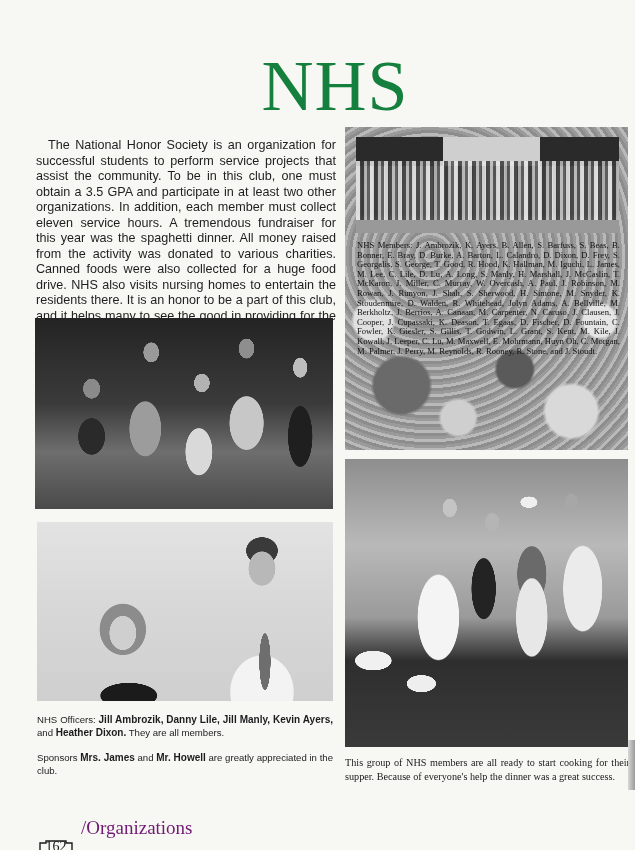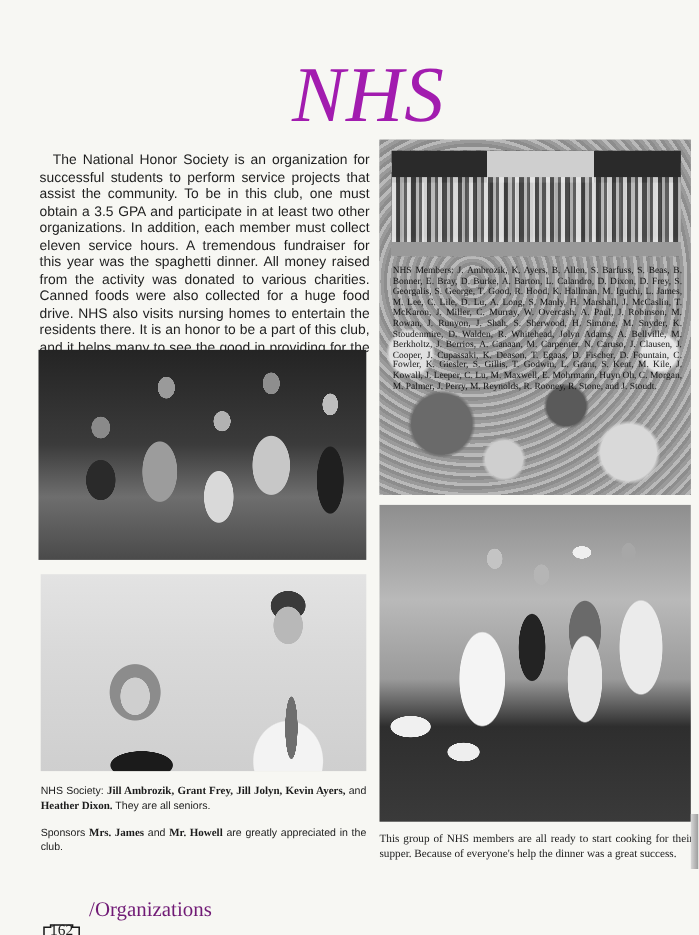--- a/index.html
+++ b/index.html
@@ -9,25 +9,24 @@
       position: relative;
       font-family: "DejaVu Serif", "Liberation Serif", serif;
       color: #1a1a1a;
     }
     .abs { position: absolute; }
 
     
     .title {
       left: 250px; top: 50px; width: 170px;
       font-family: "Liberation Serif", serif;
-      font-style: italic;
       font-size: 72px;
       line-height: 72px;
       letter-spacing: 1px;
-      color: #a21caf;
+      color: #15803d;
       text-align: center;
     }
 
     
     .intro {
       left: 36px; top: 138px; width: 300px;
       font-family: Liberation Sans, sans-serif;
       font-size: 12.6px;
       line-height: 15.5px;
       text-align: justify;
@@ -128,21 +127,21 @@
     
     .officers-caption {
       left: 37px; top: 713px; width: 296px;
       font-family: "Liberation Sans", sans-serif;
       font-size: 9.6px;
       line-height: 13px;
       text-align: justify;
       color: #1c1c1c;
     }
     .officers-caption b, .sponsors-caption b {
-      font-family: Liberation Serif, serif;
+      font-family: Liberation Sans, sans-serif;
       font-weight: bold;
       font-size: 10px;
     }
     .sponsors-caption {
       left: 37px; top: 751px; width: 296px;
       font-family: "Liberation Sans", sans-serif;
       font-size: 9.6px;
       line-height: 13px;
       text-align: justify;
       color: #1c1c1c;
@@ -199,21 +198,21 @@
 <div class="abs members-panel"></div>
 <div class="abs photo photo-group" title="NHS members group photo">
   <div class="top-band"></div>
   <div class="rows"></div>
   <div class="ground"></div>
 </div>
 <p class="abs members-caption">NHS Members: J. Ambrozik, K. Ayers, B. Allen, S. Barfuss, S. Beas, B. Bonner, E. Bray, D. Burke, A. Barton, L. Calandro, D. Dixon, D. Frey, S. Georgalis, S. George, T. Good, R. Hood, K. Hallman, M. Iguchi, L. James, M. Lee, C. Lile, D. Lu, A. Long, S. Manly, H. Marshall, J. McCaslin, T. McKaron, J. Miller, C. Murray, W. Overcash, A. Paul, J. Robinson, M. Rowan, J. Runyon, J. Shah, S. Sherwood, H. Simone, M. Snyder, K. Stoudenmire, D. Walden, R. Whitehead, Jolyn Adams, A. Bellville, M. Berkholtz, J. Berrios, A. Canaan, M. Carpenter, N. Caruso, J. Clausen, J. Cooper, J. Cupassaki, K. Deason, T. Egaas, D. Fischer, D. Fountain, C. Fowler, K. Giesler, S. Gillis, T. Godwin, L. Grant, S. Kent, M. Kile, J. Kowall, J. Leeper, C. Lu, M. Maxwell, E. Mohrmann, Huyn Oh, C. Morgan, M. Palmer, J. Perry, M. Reynolds, R. Rooney, R. Stone, and J. Stoudt.</p>
 
 <div class="abs photo photo-cooking" title="Spaghetti dinner cooking photo"></div>
 
-<p class="abs officers-caption"><span>NHS Society: </span><b>Jill Ambrozik,</b> <b>Grant Frey,</b> <b>Jill Jolyn,</b> <b>Kevin Ayers,</b><span> and </span><b>Heather Dixon.</b><span> They are all seniors.</span></p>
+<p class="abs officers-caption"><span>NHS Officers: </span><b>Jill Ambrozik,</b> <b>Danny Lile,</b> <b>Jill Manly,</b> <b>Kevin Ayers,</b><span> and </span><b>Heather Dixon.</b><span> They are all members.</span></p>
 
 <p class="abs sponsors-caption"><span>Sponsors </span><b>Mrs. James</b><span> and </span><b>Mr. Howell</b><span> are greatly appreciated in the club.</span></p>
 
 <p class="abs cooking-caption">This group of NHS members are all ready to start cooking for their supper. Because of everyone's help the dinner was a great success.</p>
 
 <div class="abs right-shadow"></div>
 
 <div class="abs folio">
   <div class="page-badge">
     <svg width="36" height="24" viewBox="0 0 36 24">

